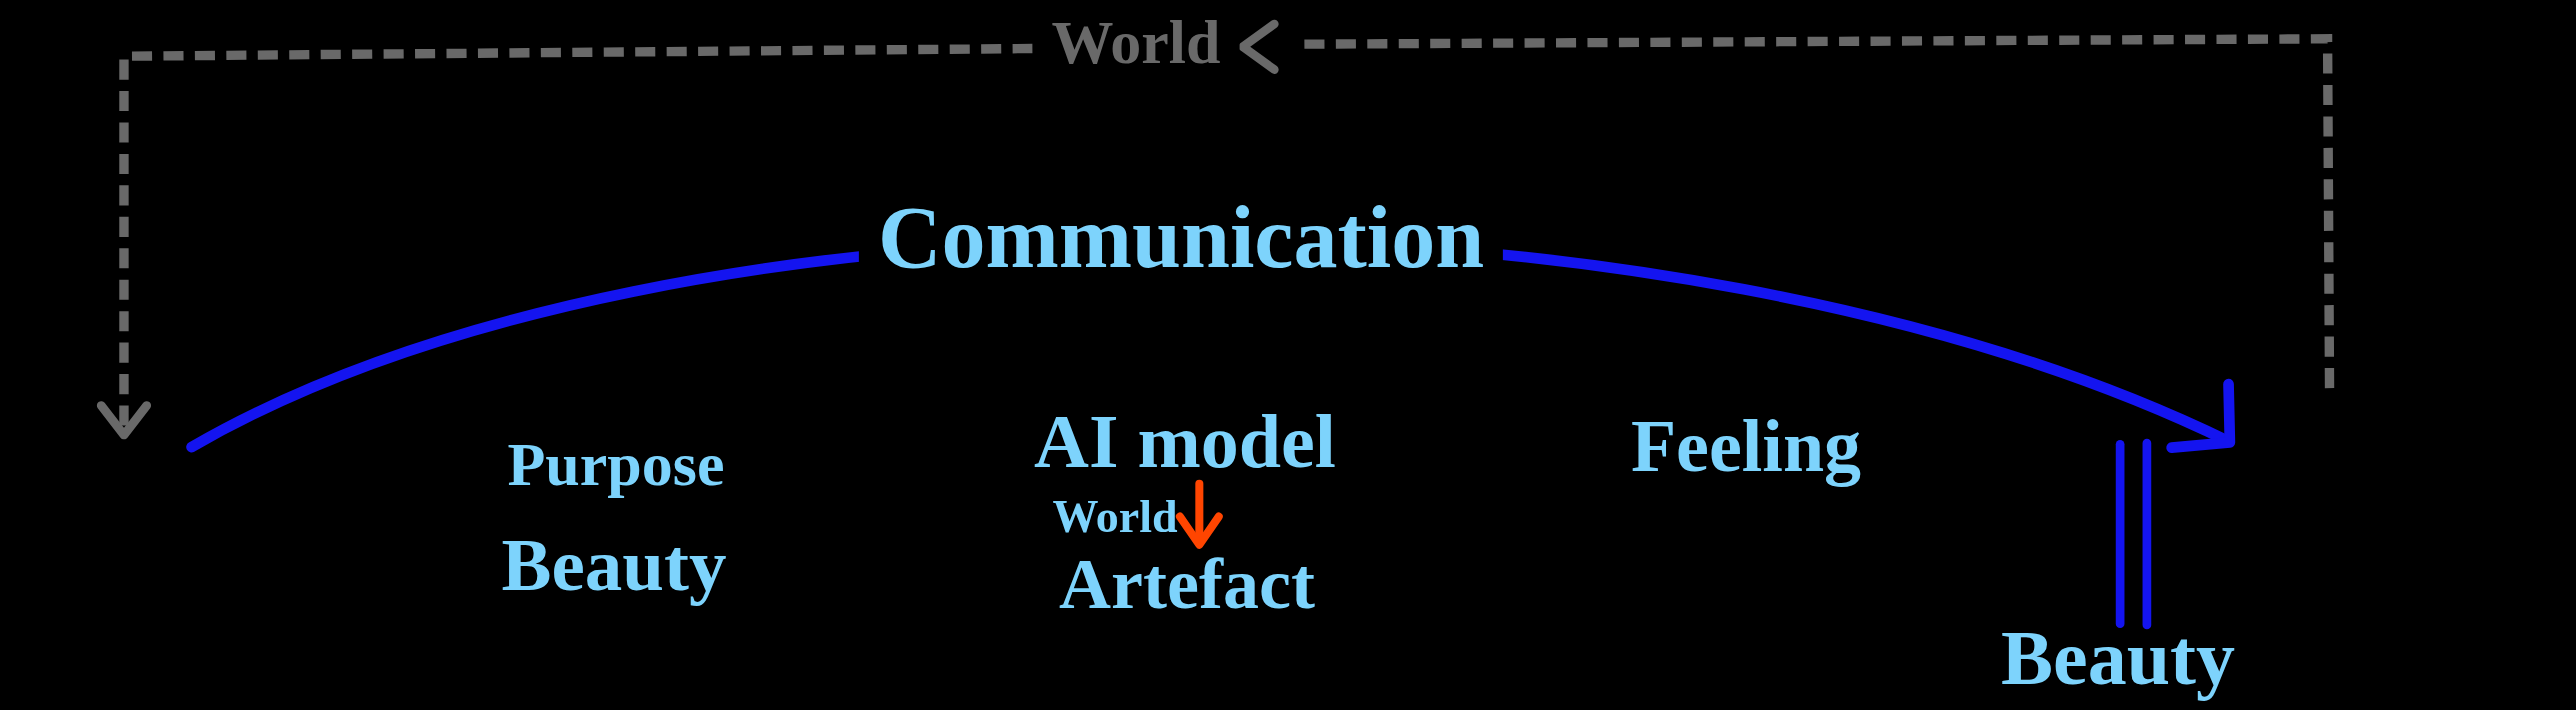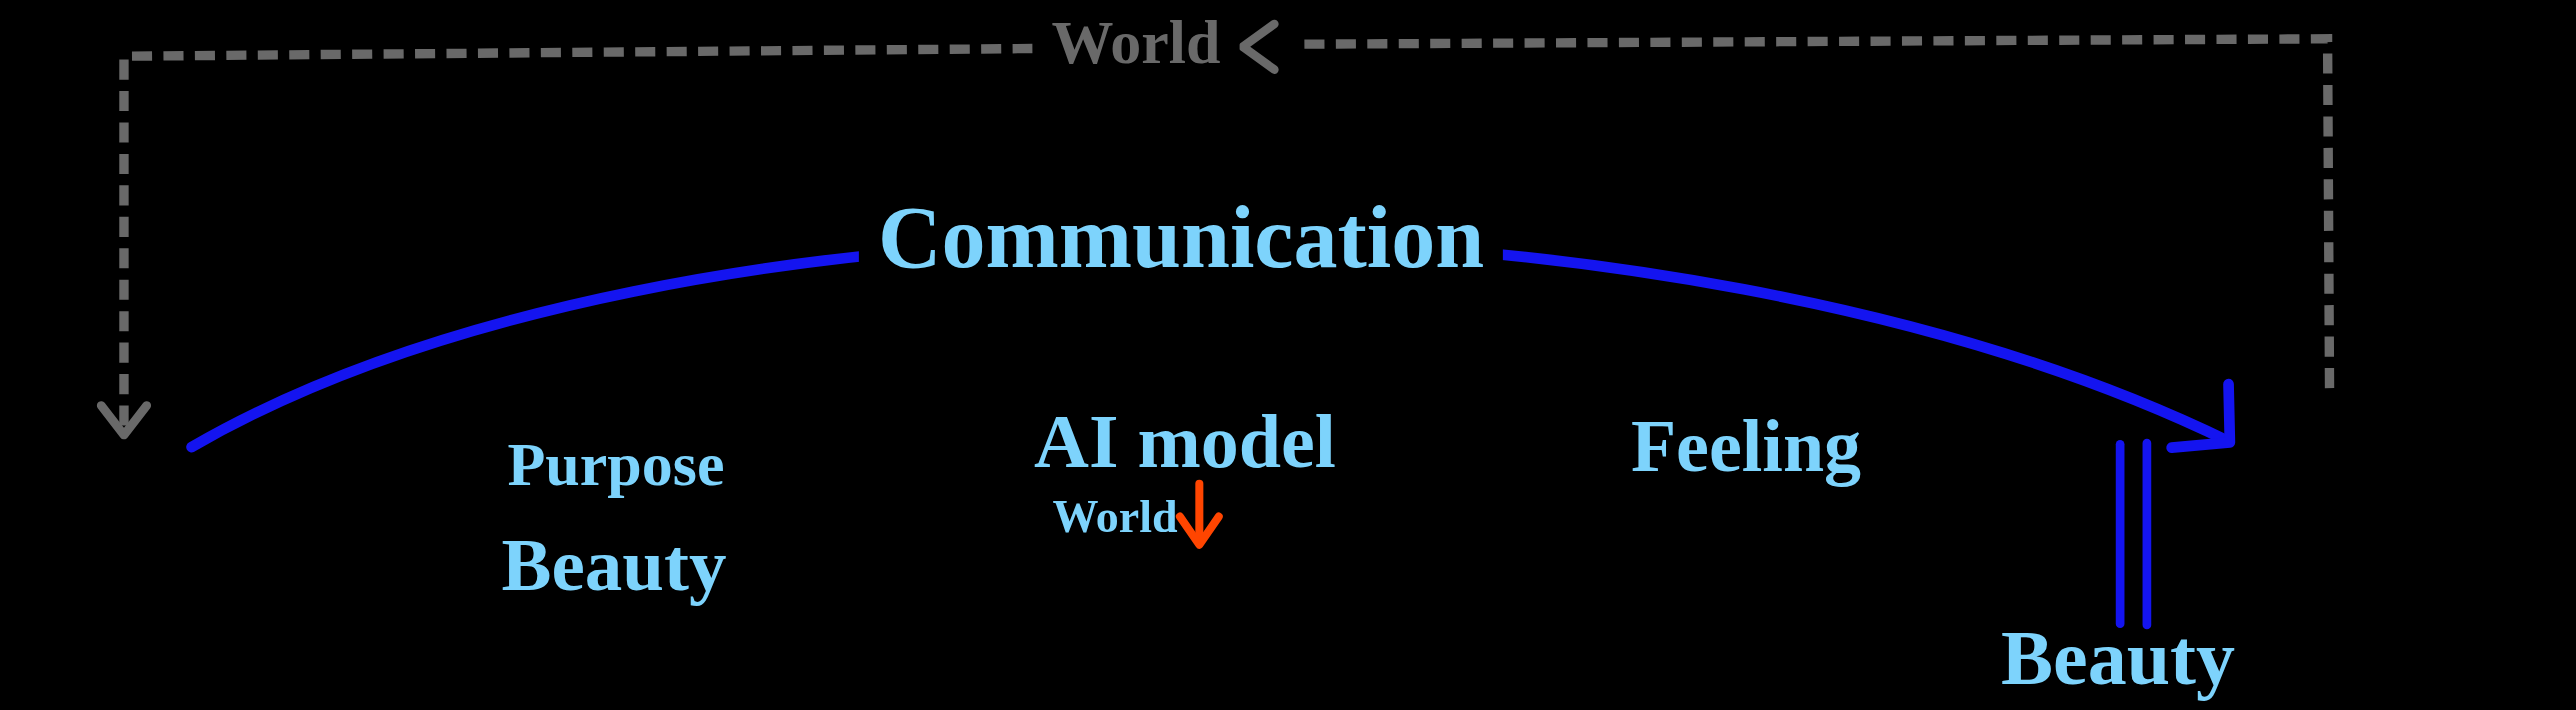--- a/index.html
+++ b/index.html
@@ -77,20 +77,21 @@
   <div class="lbl lbl-communication on-line c-blue">Communication</div>
 
   <div class="lbl lbl-purpose c-blue">Purpose</div>
 
   <div class="lbl lbl-effort c-blue">Beauty</div>
 
   <div class="lbl lbl-ai-model c-orange">AI model</div>
 
   <div class="lbl lbl-goal c-blue">World</div>
 
+  <div class="lbl lbl-artefact c-orange">Artefact</div>
 
   <div class="lbl lbl-curation c-blue">Feeling</div>
 
   <div class="lbl lbl-beauty c-blue">Beauty</div>
 
 
 </div>
 
 
 </body></html>

